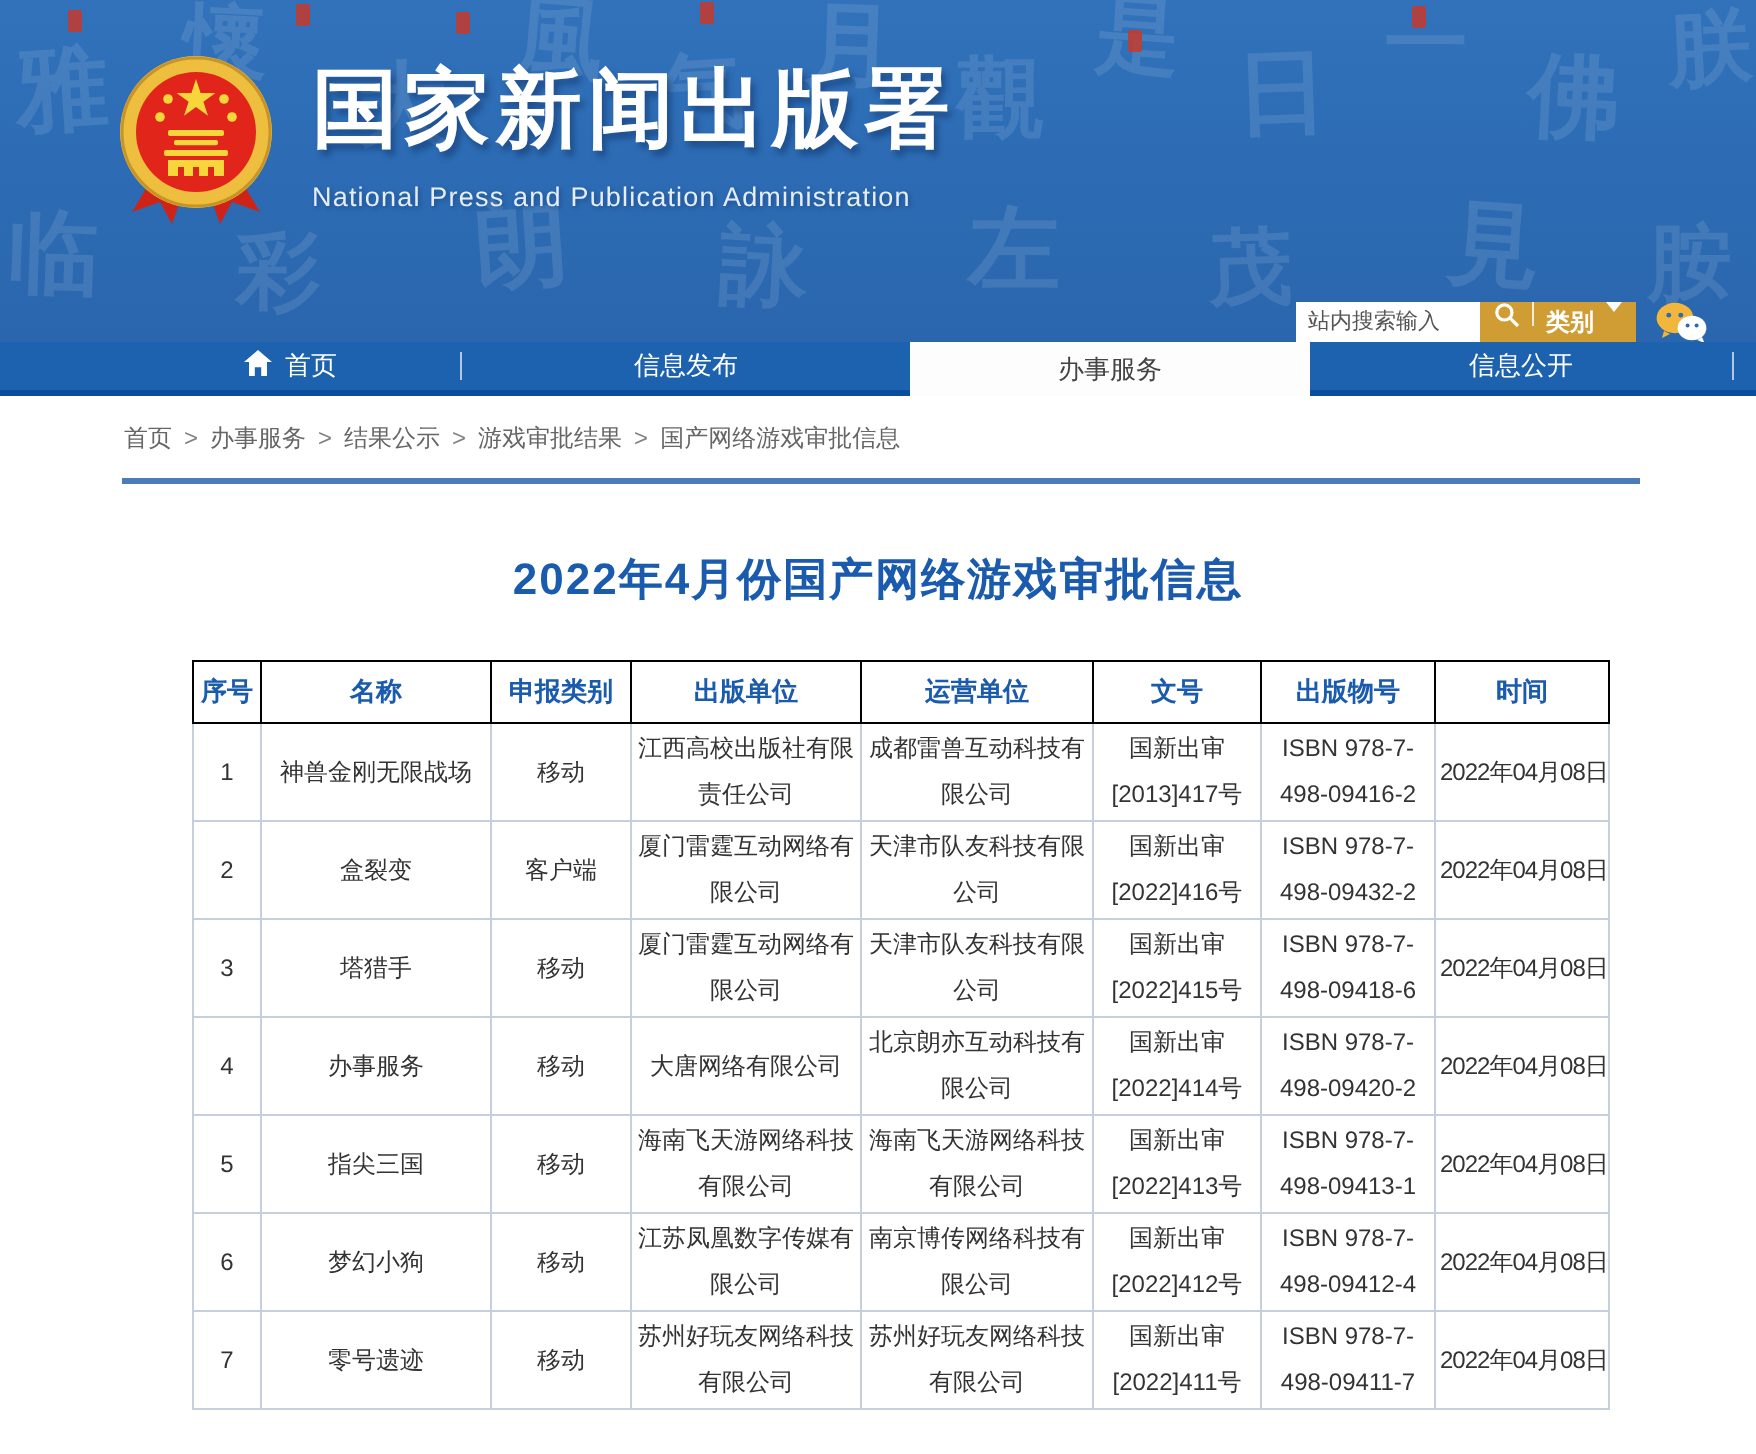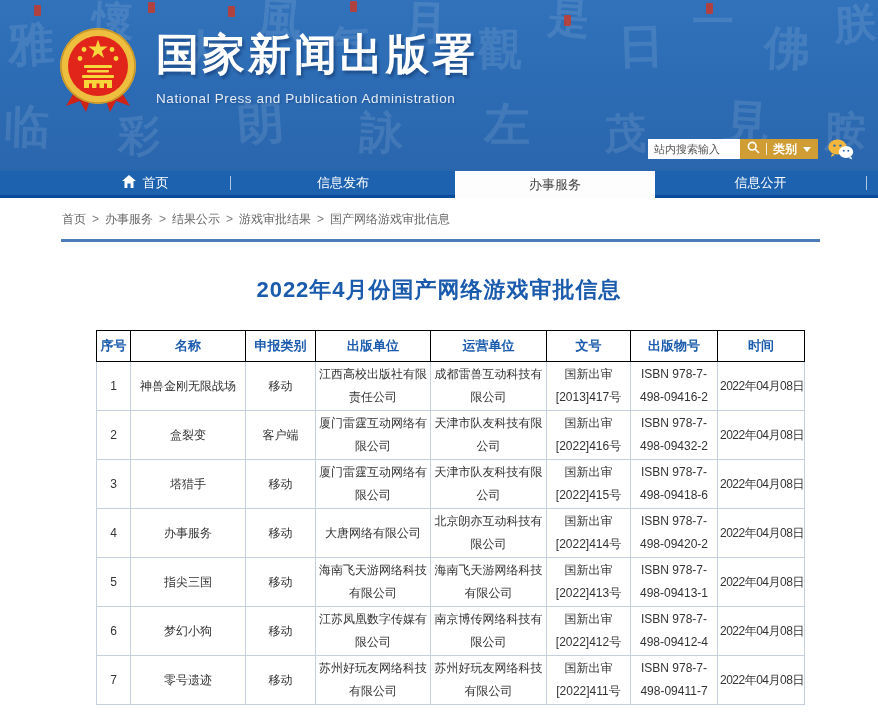--- a/index.html
+++ b/index.html
@@ -18,29 +18,29 @@
   .seal { position:absolute; background:#c53a2b; opacity:.85; border-radius:1px; }
   .brand { position:absolute; left:56px; top:26px; display:flex; align-items:flex-start; gap:16px; }
   .brand-text .brand-cn {
     font-size:43px; color:#ffffff; font-weight:bold; letter-spacing:3px;
     text-shadow:2px 3px 3px rgba(10,40,90,.45);
   }
   .brand-text .brand-en {
     font-size:13.5px; color:#e6edf8; letter-spacing:.6px; margin-top:7px;
     text-shadow:1px 1px 2px rgba(10,40,90,.4);
   }
-  .search-bar { position:absolute; right:24px; top:139px; display:flex; align-items:center; height:20px; }
+  .search-bar { position:absolute; right:24px; top:151px; display:flex; align-items:center; height:20px; }
   .search-input {
     width:92px; height:20px; border:1px solid #fff; background:#fff;
     font-size:11px; padding:0 5px; color:#333; outline:none;
     font-family:"Liberation Sans","DejaVu Sans",sans-serif;
   }
   .search-input::placeholder { color:#555; }
   .search-gold {
-    height:20px; background:#cf9d33; display:flex; align-items:center;
+    height:20px; background:#cf9d33; display:flex; align-items:flex-start;
     padding:0 7px; gap:6px; cursor:pointer;
   }
   .gold-sep { width:1px; height:12px; background:rgba(255,255,255,.8); }
   .cat-label { color:#fff; font-size:12px; font-weight:bold; line-height:20px; }
   .caret-down { width:0; height:0; border-left:4px solid transparent; border-right:4px solid transparent; border-top:5px solid #fff; }
   .wechat-wrap { margin-left:9px; cursor:pointer; display:flex; align-items:center; }
   
   .main-nav {
     height:27px; background:#1d62af; display:flex; align-items:stretch;
     border-bottom:3px solid #0c4c9c; position:relative;

